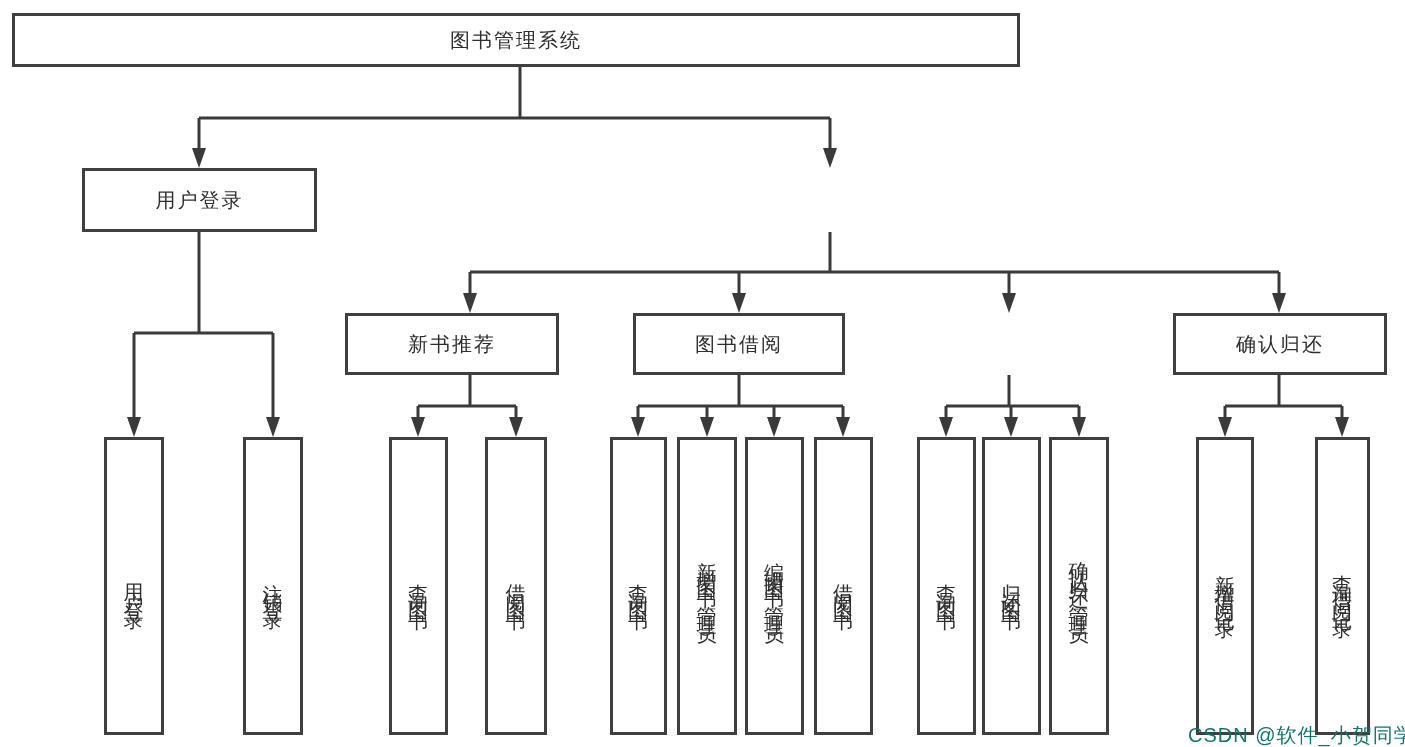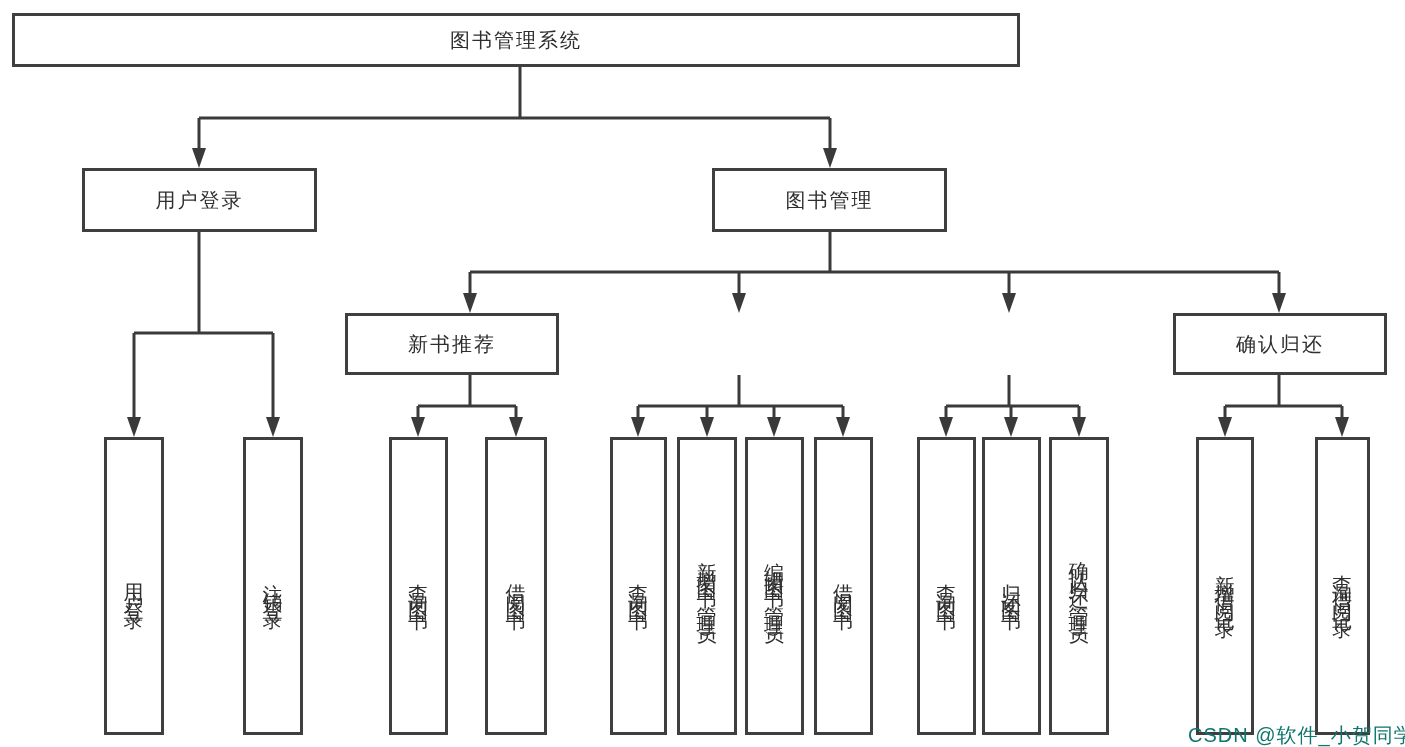--- a/index.html
+++ b/index.html
@@ -131,27 +131,27 @@
     </g>
   </svg>
 
   <div class="node" style="left:12px; top:13px; width:1008px; height:54px;">
     <span class="lbl">图书管理系统</span>
   </div>
 
   <div class="node" style="left:82px; top:168px; width:235px; height:64px;">
     <span class="lbl">用户登录</span>
   </div>
-  <div class="node" style="left:712px; top:168px; width:235px; height:64px;">
-    <span class="lbl">图书管理</span>
-  </div>
 
   <div class="node" style="left:345px; top:313px; width:214px; height:62px;">
     <span class="lbl">新书推荐</span>
   </div>
+  <div class="node" style="left:633px; top:313px; width:212px; height:62px;">
+    <span class="lbl">图书借阅</span>
+  </div>
   <div class="node" style="left:1173px; top:313px; width:214px; height:62px;">
     <span class="lbl">确认归还</span>
   </div>
 
   <div class="node v" style="left:104px; top:437px; width:60px; height:298px;">
     <span class="lbl">用户登录</span>
   </div>
   <div class="node v" style="left:243px; top:437px; width:60px; height:298px;">
     <span class="lbl">注销登录</span>
   </div>

